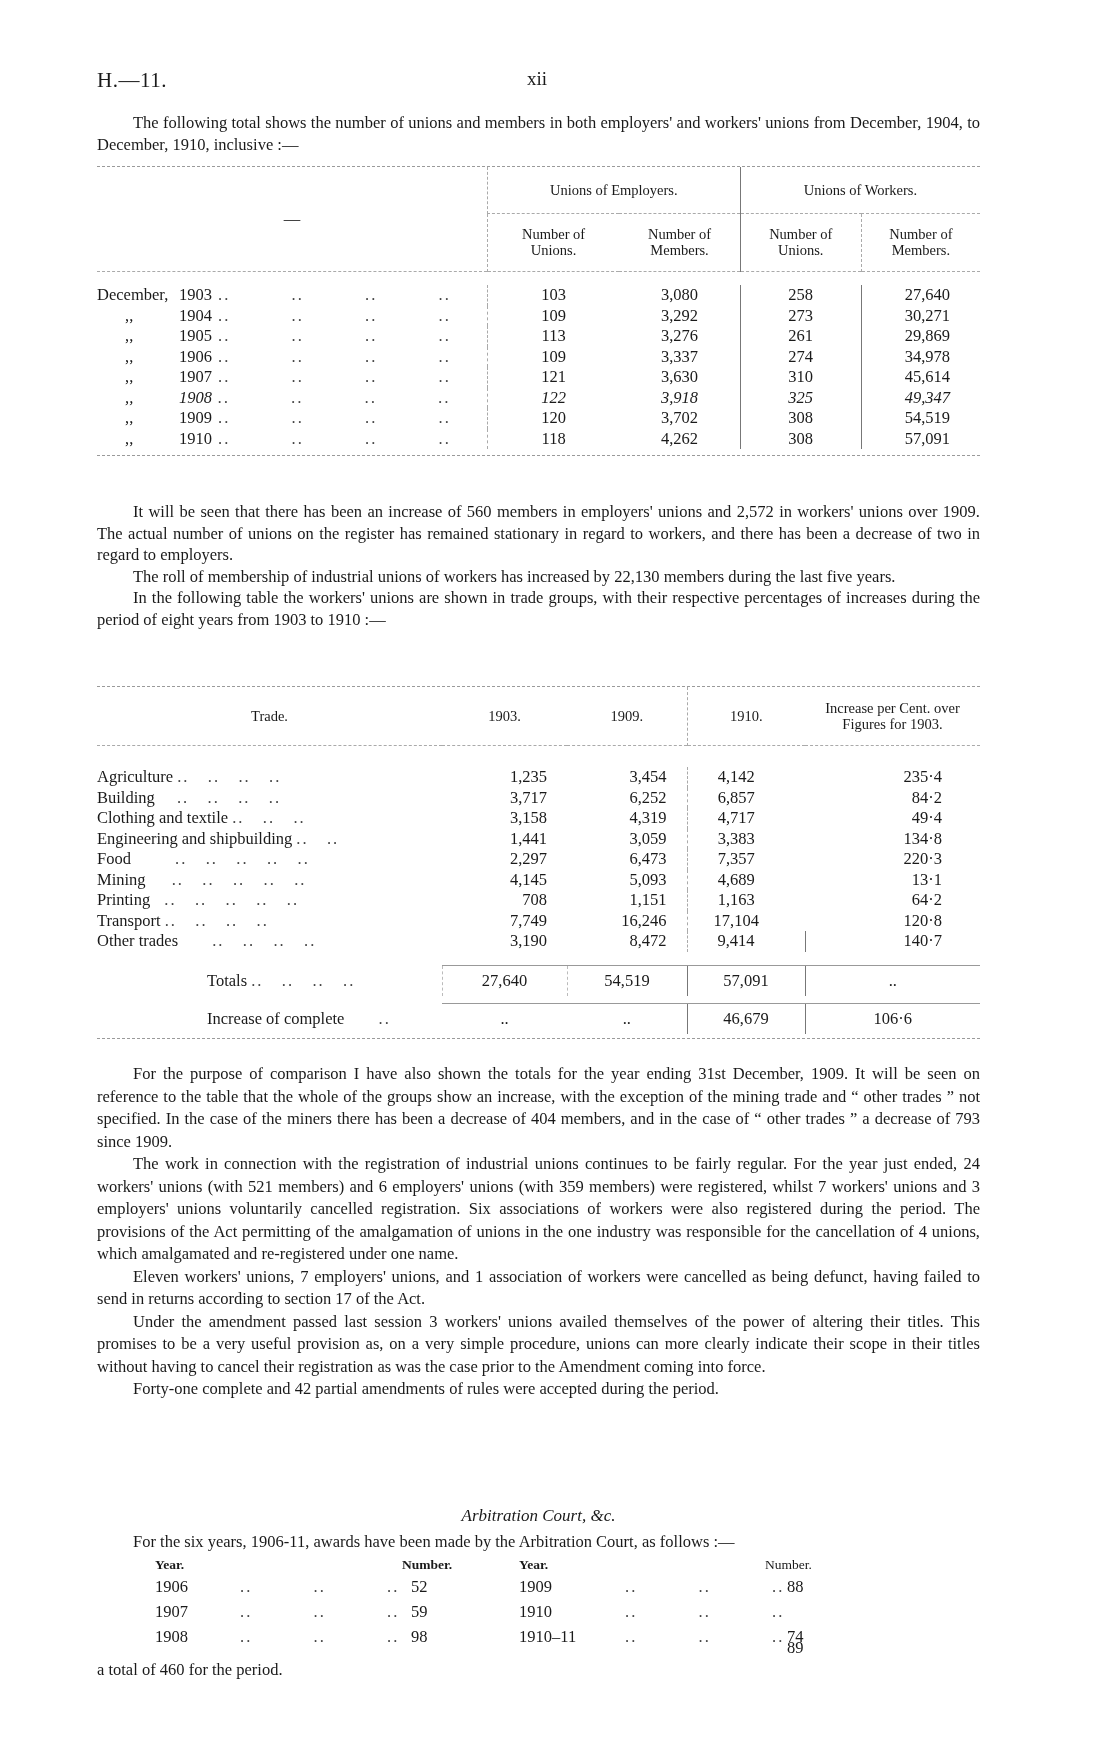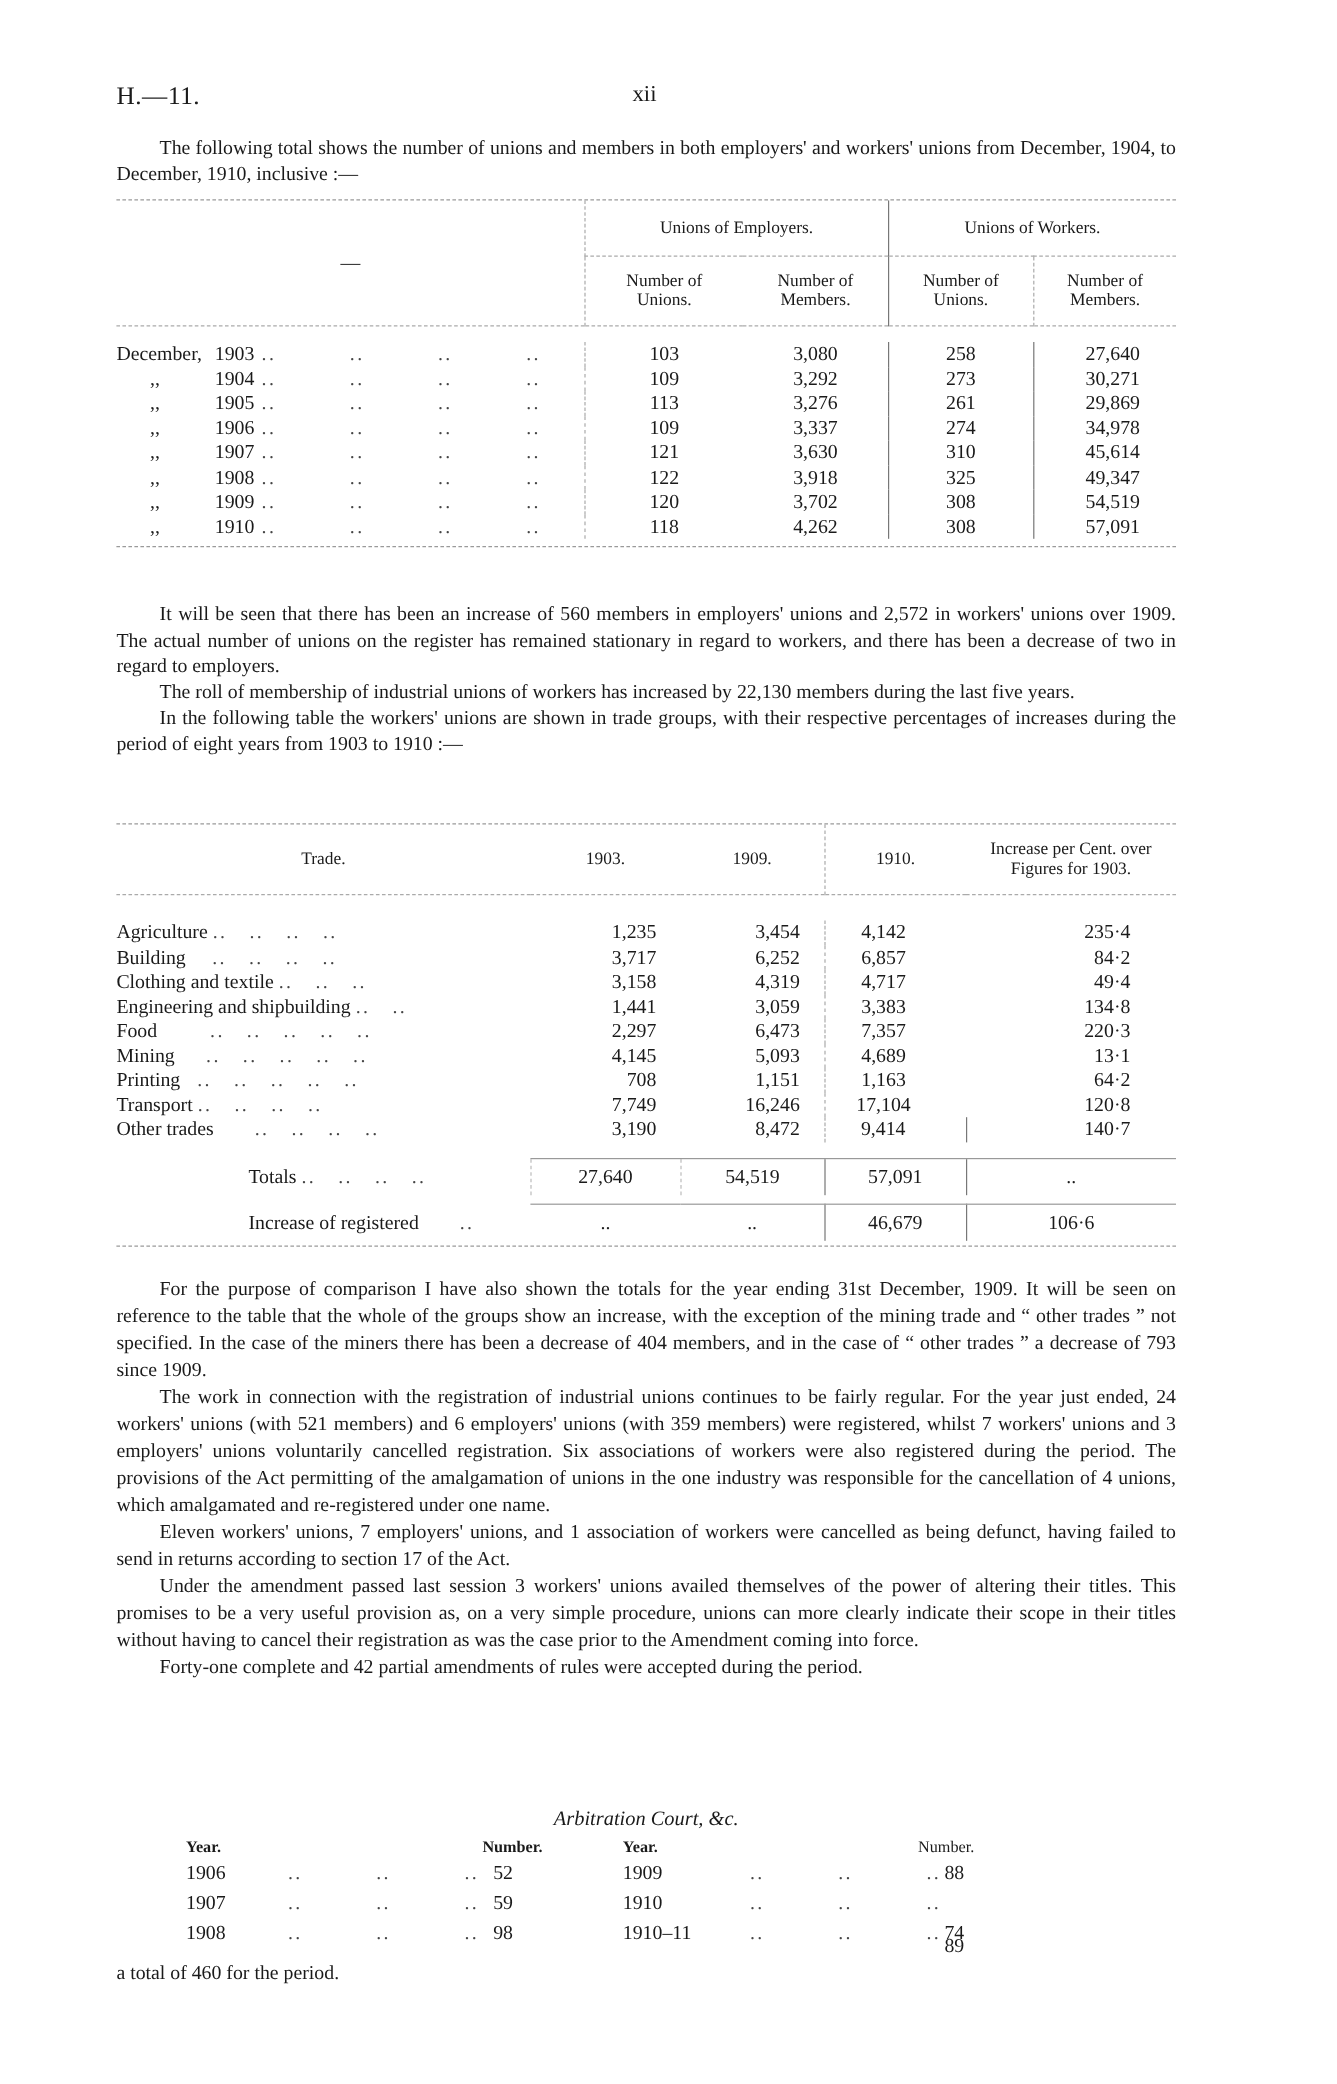--- a/index.html
+++ b/index.html
@@ -94,21 +94,21 @@
         <td class="ctr vl">274</td>
         <td class="num vl" style="padding-right:30px;">34,978</td>
       </tr>
       <tr style="height:20.5px;">
         <td><span style="display:inline-block;width:82px;padding-left:28px;box-sizing:border-box;">,,</span><span>1907</span><span class="lead" style="padding-left:6px;white-space:pre;">..          ..          ..          ..</span></td>
         <td class="ctr vld">121</td>
         <td class="ctr">3,630</td>
         <td class="ctr vl">310</td>
         <td class="num vl" style="padding-right:30px;">45,614</td>
       </tr>
-      <tr style="height:20.5px;">
+      <tr style="height:20.5px;font-style:italic;">
         <td><span style="display:inline-block;width:82px;padding-left:28px;box-sizing:border-box;">,,</span><span>1908</span><span class="lead" style="padding-left:6px;white-space:pre;">..          ..          ..          ..</span></td>
         <td class="ctr vld">122</td>
         <td class="ctr">3,918</td>
         <td class="ctr vl">325</td>
         <td class="num vl" style="padding-right:30px;">49,347</td>
       </tr>
       <tr style="height:20.5px;">
         <td><span style="display:inline-block;width:82px;padding-left:28px;box-sizing:border-box;">,,</span><span>1909</span><span class="lead" style="padding-left:6px;white-space:pre;">..          ..          ..          ..</span></td>
         <td class="ctr vld">120</td>
         <td class="ctr">3,702</td>
@@ -228,41 +228,42 @@
         <td class="ctr" style="border-left:1px dashed #bbb;">27,640</td>
         <td class="ctr" style="border-left:1px dashed #bbb;">54,519</td>
         <td class="ctr vl">57,091</td>
         <td class="ctr vl">..</td>
       </tr>
       <tr style="height:8px;">
             <td></td>
             <td colspan="4" style="border-bottom:1px solid #999;"></td>
           </tr>
       <tr style="height:30px;">
-        <td style="padding-left:110px;"><span>Increase of registered</span> <span class="lead" style="white-space:pre;padding-left:30px;">..</span></td>
+        <td style="padding-left:110px;"><span>Increase of complete</span> <span class="lead" style="white-space:pre;padding-left:30px;">..</span></td>
         <td class="ctr">..</td>
         <td class="ctr">..</td>
         <td class="ctr vl">46,679</td>
         <td class="ctr vl">106·6</td>
       </tr>
     </tbody>
       </table>
     <div class="dotrule" style="margin-top:4px;"></div>
   </div>
 
   <div style="position:absolute; top:1063px; left:0; width:883px;">
     <p class="para indent" style="line-height:22.5px;">For the purpose of comparison I have also shown the totals for the year ending 31st December, 1909. It will be seen on reference to the table that the whole of the groups show an increase, with the exception of the mining trade and “ other trades ” not specified. In the case of the miners there has been a decrease of 404 members, and in the case of “ other trades ” a decrease of 793 since 1909.</p>
     <p class="para indent" style="line-height:22.5px;">The work in connection with the registration of industrial unions continues to be fairly regular. For the year just ended, 24 workers' unions (with 521 members) and 6 employers' unions (with 359 members) were registered, whilst 7 workers' unions and 3 employers' unions voluntarily cancelled registration. Six associations of workers were also registered during the period. The provisions of the Act permitting of the amalgamation of unions in the one industry was responsible for the cancellation of 4 unions, which amalgamated and re-registered under one name.</p>
     <p class="para indent" style="line-height:22.5px;">Eleven workers' unions, 7 employers' unions, and 1 association of workers were cancelled as being defunct, having failed to send in returns according to section 17 of the Act.</p>
     <p class="para indent" style="line-height:22.5px;">Under the amendment passed last session 3 workers' unions availed themselves of the power of altering their titles. This promises to be a very useful provision as, on a very simple procedure, unions can more clearly indicate their scope in their titles without having to cancel their registration as was the case prior to the Amendment coming into force.</p>
     <p class="para indent" style="line-height:22.5px;">Forty-one complete and 42 partial amendments of rules were accepted during the period.</p>
   </div>
 
   <div style="position:absolute; top:1503px; left:0; width:883px;">
     <div class="ctr italic" style="height:26px; line-height:26px;">Arbitration Court, &amp;c.</div>
+    <p class="para indent" style="line-height:26px; text-align:left;">For the six years, 1906-11, awards have been made by the Arbitration Court, as follows :—</p>
     <div style="position:relative; height:100px; font-size:16.5px;">
       <span class="small bold" style="position:absolute; left:58px; top:2px; font-size:13.5px;">Year.</span>
       <span class="small bold" style="position:absolute; left:305px; top:2px; font-size:13.5px;">Number.</span>
       <span class="small bold" style="position:absolute; left:422px; top:2px; font-size:13.5px;">Year.</span>
       <span class="small" style="position:absolute; left:668px; top:2px; font-size:13.5px;">Number.</span>
 
       <div style="position:absolute; left:58px; top:22px; width:830px; height:25px;">
         <span style="position:absolute; left:0;">1906</span>
         <span class="lead" style="position:absolute; left:85px; white-space:pre;">..          ..          ..</span>
         <span style="position:absolute; left:256px;">52</span>

